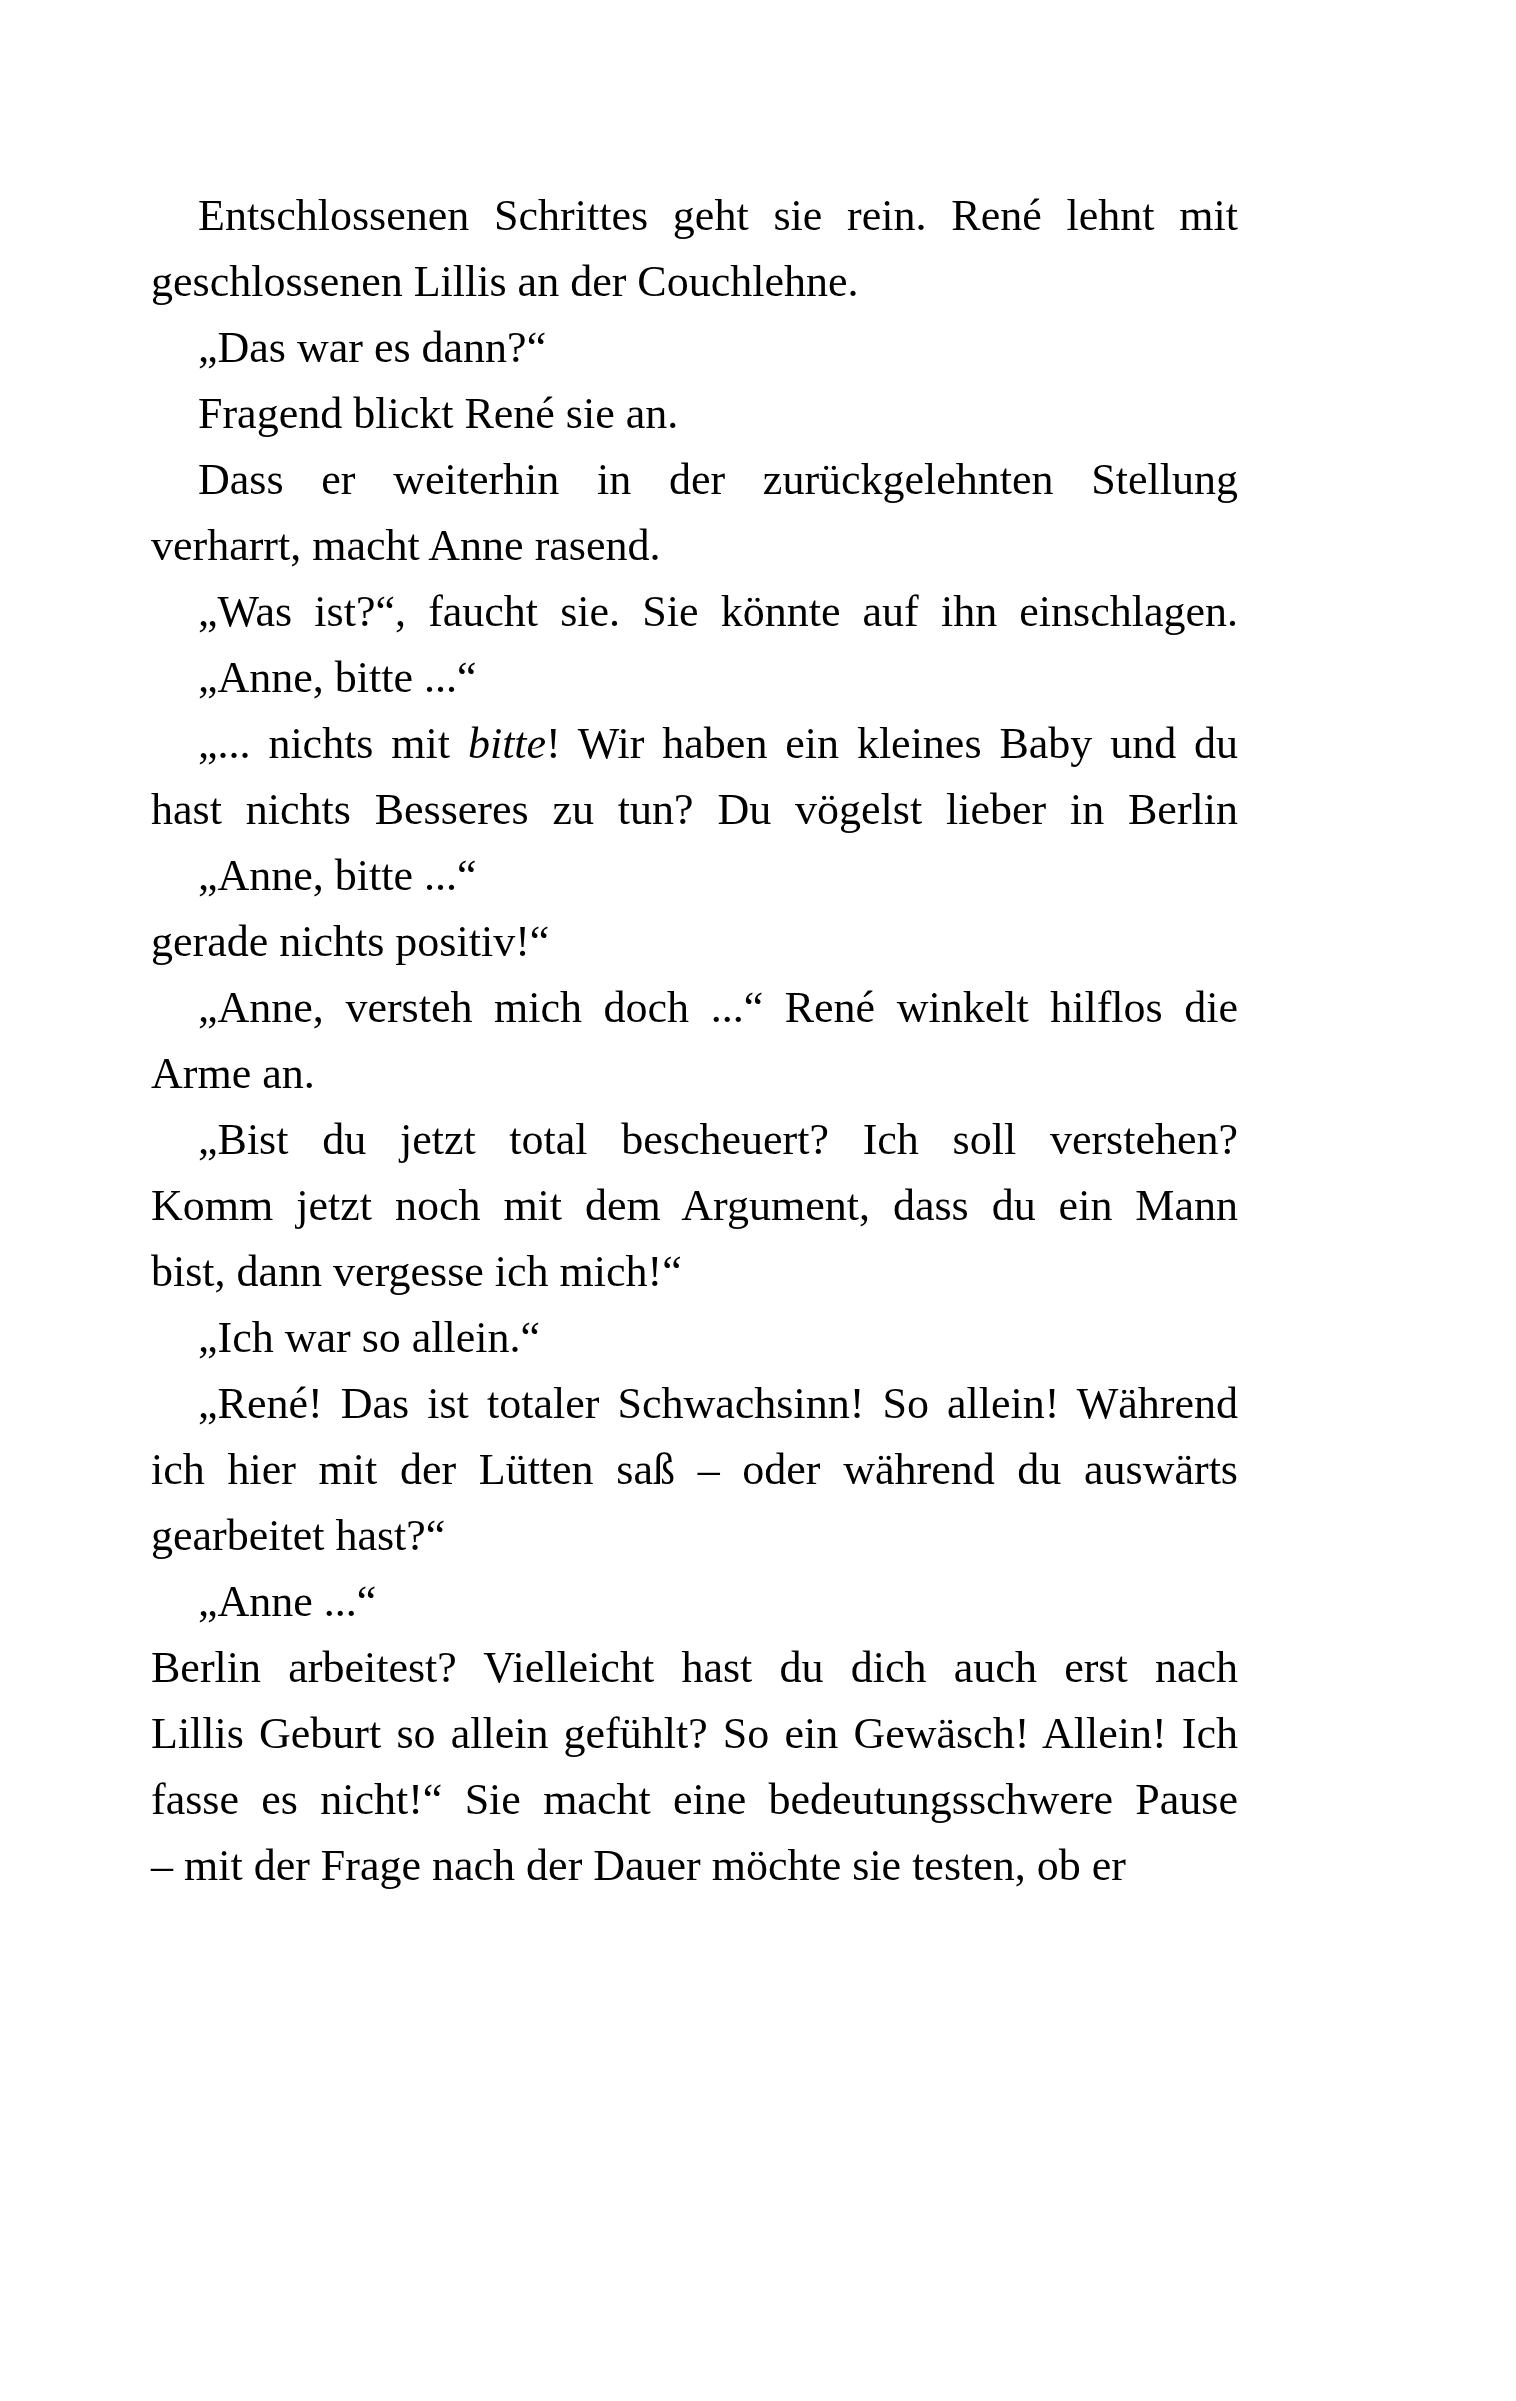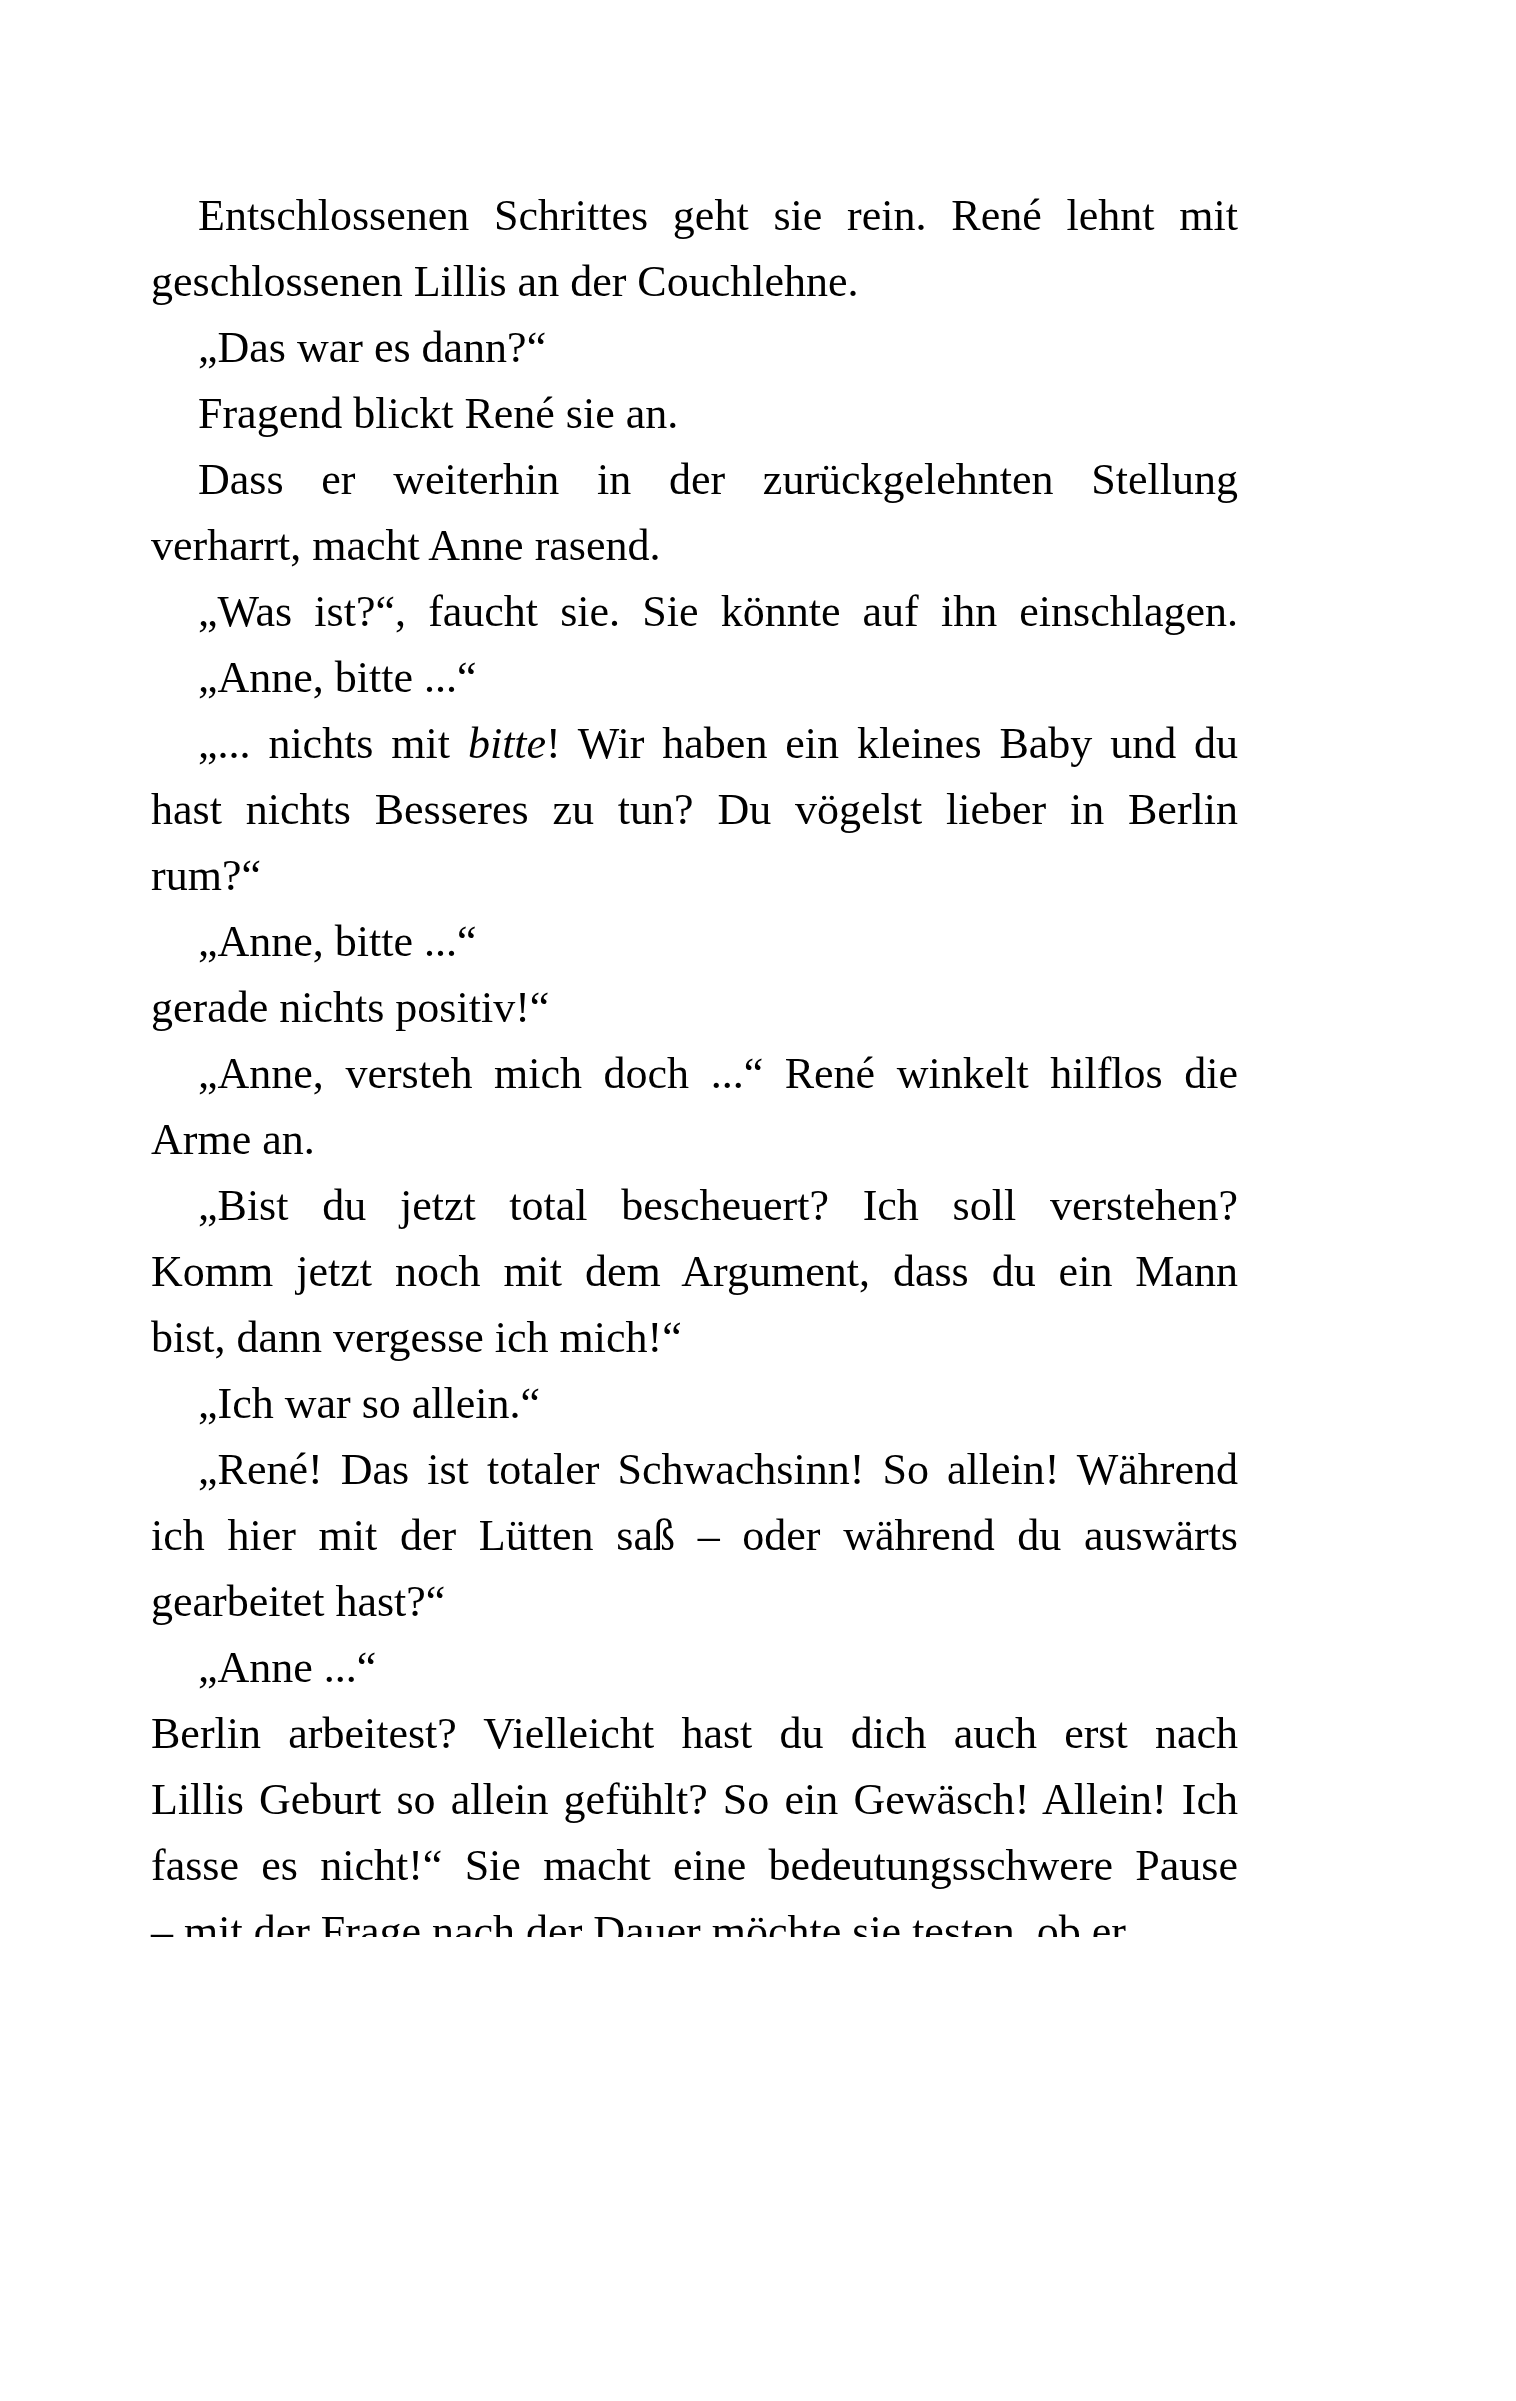--- a/index.html
+++ b/index.html
@@ -42,21 +42,20 @@
     <p class="ln in j">Entschlossenen Schrittes geht sie rein. René lehnt mit</p>
     <p class="ln">geschlossenen Lillis an der Couchlehne.</p>
     <p class="ln in">„Das war es dann?“</p>
     <p class="ln in">Fragend blickt René sie an.</p>
     <p class="ln in j">Dass er weiterhin in der zurückgelehnten Stellung</p>
     <p class="ln">verharrt, macht Anne rasend.</p>
     <p class="ln in j">„Was ist?“, faucht sie. Sie könnte auf ihn einschlagen.</p>
     <p class="ln in">„Anne, bitte ...“</p>
     <p class="ln in j"><span>„... nichts mit </span><em class="it">bitte</em><span>! Wir haben ein kleines Baby und du</span></p>
     <p class="ln j">hast nichts Besseres zu tun? Du vögelst lieber in Berlin</p>
-    <p class="ln">rum?“</p>
     <p class="ln in">„Anne, bitte ...“</p>
     <p class="ln">gerade nichts positiv!“</p>
     <p class="ln in j">„Anne, versteh mich doch ...“ René winkelt hilflos die</p>
     <p class="ln">Arme an.</p>
     <p class="ln in j">„Bist du jetzt total bescheuert? Ich soll verstehen?</p>
     <p class="ln j">Komm jetzt noch mit dem Argument, dass du ein Mann</p>
     <p class="ln">bist, dann vergesse ich mich!“</p>
     <p class="ln in">„Ich war so allein.“</p>
     <p class="ln in j">„René! Das ist totaler Schwachsinn! So allein! Während</p>
     <p class="ln j">ich hier mit der Lütten saß – oder während du auswärts</p>

